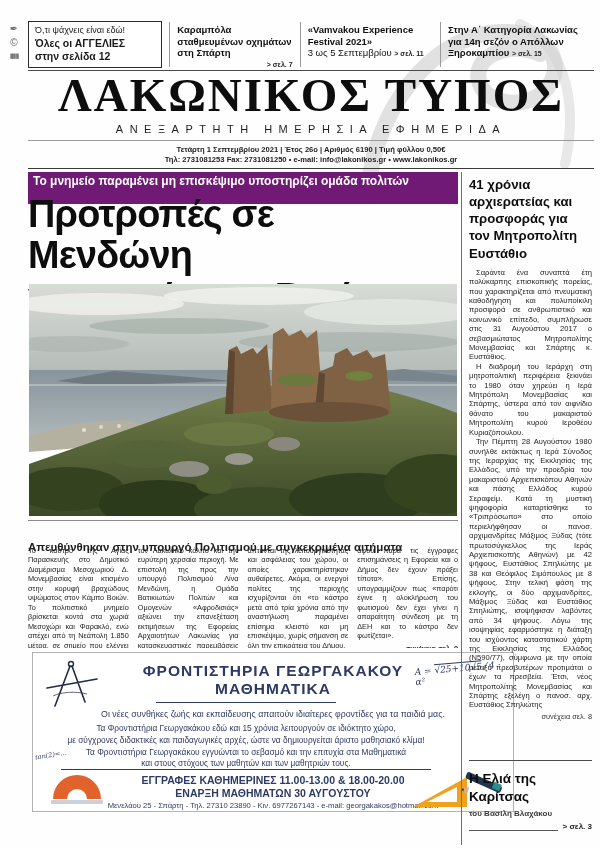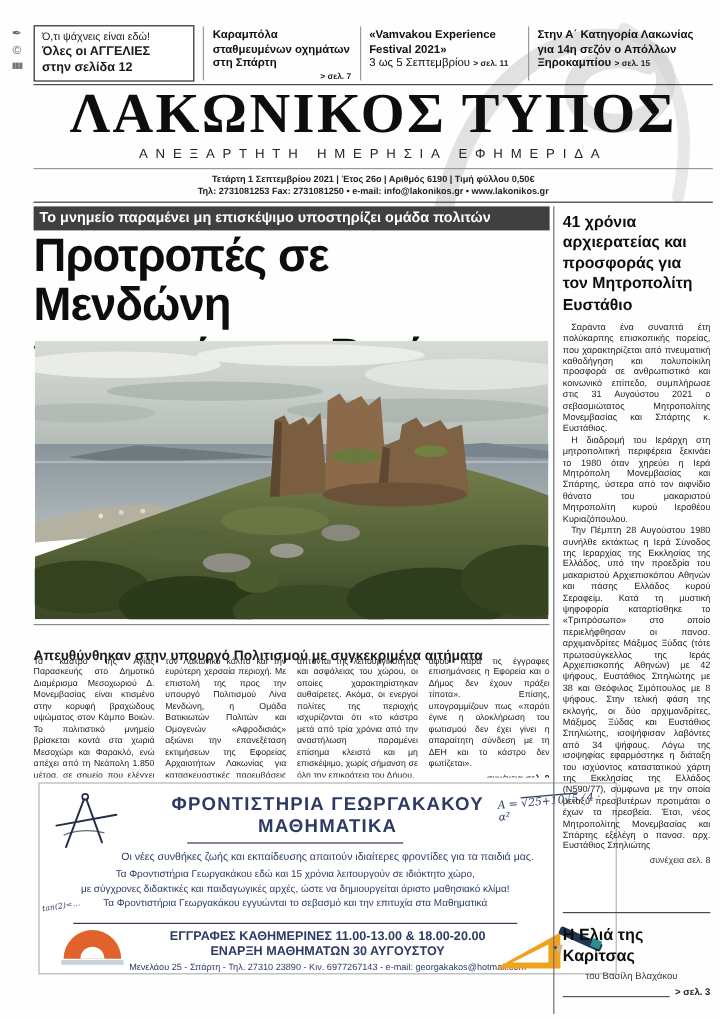--- a/index.html
+++ b/index.html
@@ -27,21 +27,21 @@
   .watermark{z-index:1;pointer-events:none;}
   .masthead{left:28px;top:72px;width:566px;text-align:center;z-index:2;}
   .mh-title{font-family:"Liberation Serif","DejaVu Serif",serif;font-weight:bold;font-size:47px;
             letter-spacing:2px;line-height:1.02;color:#0d0d0d;white-space:nowrap;}
   .mh-sub{font-size:11px;letter-spacing:6.5px;margin-top:3px;color:#1f1f1f;}
   .mh-rule1{height:1px;background:#9a9a9a;margin-top:5px;}
   .mh-date{font-size:7.6px;font-weight:bold;margin-top:4px;color:#222;}
   .mh-contact{font-size:7.6px;font-weight:bold;margin-top:1px;color:#222;}
   .mh-rule2{height:1.5px;background:#3a3a3a;margin-top:4px;}
   
-  .kicker{left:28px;top:172px;width:430px;height:20px;background:#404040;color:#fff;font-weight:bold;
+  .kicker{left:28px;top:172px;width:430px;height:32px;background:#701a75;color:#fff;font-weight:bold;
           font-size:12px;line-height:19px;padding-left:5px;box-sizing:border-box;z-index:2;}
   .headline{left:28px;top:193px;width:432px;font-weight:bold;font-size:39px;line-height:1.06;
             letter-spacing:-0.8px;color:#0d0d0d;z-index:2;transform:scaleX(.97);transform-origin:left top;}
   .photo{left:29px;top:284px;width:428px;height:232px;z-index:2;}
   .photo svg{display:block;width:100%;height:100%;}
   .caption{left:28px;top:520px;width:430px;border-top:1px solid #8a8a8a;padding-top:20px;
            font-size:11.5px;font-weight:bold;color:#1d1d1d;z-index:2;}
   .cols{left:28px;top:546px;width:430px;height:102px;display:flex;gap:9px;overflow:hidden;z-index:2;}
   .col{flex:1;font-size:7.3px;line-height:1.3;text-align:justify;color:#222;}
   .col .cont{display:block;text-align:right;font-weight:bold;font-size:7.2px;margin-top:3px;}
@@ -69,21 +69,21 @@
   .vsep{left:461px;top:172px;width:1px;height:673px;background:#6f6f6f;z-index:2;}
   .rcol{left:469px;top:176px;width:123px;z-index:2;}
   .rtitle{font-size:13.2px;font-weight:bold;line-height:1.3;color:#0d0d0d;}
   .rbody{margin-top:6px;max-height:495px;overflow:hidden;}
   .rbody p{margin:0;font-size:7.6px;line-height:1.24;text-align:justify;color:#222;}
   .rbody p{text-indent:7px;}
   .cont8{text-align:right;font-size:7.4px;color:#333;margin-top:2px;}
   .rteaser{left:469px;top:760px;width:123px;z-index:2;}
   .rrule{height:1px;background:#4a4a4a;margin-bottom:9px;}
   .rt-title{font-size:13.5px;font-weight:bold;line-height:1.3;color:#0d0d0d;}
-  .rauthor{font-size:8px;font-weight:normal;color:#3a3a3a;margin-top:4px;margin-left:19px;}
+  .rauthor{font-size:8px;font-weight:bold;color:#3a3a3a;margin-top:4px;}
   .rpage{display:flex;align-items:flex-end;font-size:8px;font-weight:bold;margin-top:3px;color:#222;}
   .rpage .line{flex:1;border-bottom:1px solid #555;margin-right:4px;height:9px;}
 </style>
 </head>
 <body>
 
 <div id="page">
 
   <svg class="abs watermark" style="right:0;top:14px;width:270px;height:190px;" viewBox="0 0 270 190">
     <path d="M40,160 C55,80 110,20 170,18 C215,16 235,45 220,70 C205,95 160,95 150,70 C140,45 175,25 210,40" fill="none" stroke="#c9c9c9" stroke-width="16" stroke-linecap="round" opacity="0.55"></path>
@@ -210,20 +210,21 @@
     <div class="title2">ΜΑΘΗΜΑΤΙΚΑ</div>
     <div class="formula">
       <span>A = </span><span class="rad">√25+10√5</span><span> ⁄ 4 · α²</span>
     </div>
     <div class="tdiv" style="background:#2d3a64;"></div>
     <div class="intro">Οι νέες συνθήκες ζωής και εκπαίδευσης απαιτούν ιδιαίτερες φροντίδες για τα παιδιά μας.</div>
     <div class="bodytext">
       <div>Τα Φροντιστήρια Γεωργακάκου εδώ και 15 χρόνια λειτουργούν σε ιδιόκτητο χώρο,</div>
       <div>με σύγχρονες διδακτικές και παιδαγωγικές αρχές, ώστε να δημιουργείται άριστο μαθησιακό κλίμα!</div>
       <div>Τα Φροντιστήρια Γεωργακάκου εγγυώνται το σεβασμό και την επιτυχία στα Μαθηματικά</div>
+      <div>και στους στόχους των μαθητών και των μαθητριών τους.</div>
     </div>
     <div class="tanf">tan(2)=…</div>
     <div class="bdiv" style="background:#2d3a64;"></div>
     <div class="hours">ΕΓΓΡΑΦΕΣ ΚΑΘΗΜΕΡΙΝΕΣ 11.00-13.00 &amp; 18.00-20.00</div>
     <div class="start">ΕΝΑΡΞΗ ΜΑΘΗΜΑΤΩΝ 30 ΑΥΓΟΥΣΤΟΥ</div>
     <div class="contact">Μενελάου 25 - Σπάρτη - Τηλ. 27310 23890 - Κιν. 6977267143 - e-mail: georgakakos@hotmail.com</div>
     <svg style="left:16px;top:118px;" width="56" height="36" viewBox="0 0 56 36">
       <path d="M4,28 A24,24 0 0 1 52,28 Z" fill="#e2622b"></path>
       <path d="M18,28 A10,10 0 0 1 38,28 Z" fill="#ffffff"></path>
       <rect x="2" y="29" width="52" height="4" fill="#c9d2da" rx="1"></rect>
@@ -237,21 +238,21 @@
       <rect x="42" y="22" width="8" height="7" transform="rotate(24 46 25)" fill="#2a8f8f"></rect>
       <polygon points="10,28 18,26 16,34" fill="#d7b08a"></polygon>
       <polygon points="10,28 13,27.4 12.4,30.4" fill="#333"></polygon>
     </svg>
   </div>
 
   <div class="abs vsep"></div>
   <div class="abs rcol">
     <div class="rtitle">41 χρόνια αρχιερατείας και προσφοράς για τον Μητροπολίτη Ευστάθιο</div>
     <div class="rbody">
-      <p>Σαράντα ένα συναπτά έτη πολύκαρπης επισκοπικής πορείας, που χαρακτηρίζεται από πνευματική καθοδήγηση και πολυποίκιλη προσφορά σε ανθρωπιστικό και κοινωνικό επίπεδο, συμπλήρωσε στις 31 Αυγούστου 2021 ο σεβασμιώτατος Μητροπολίτης Μονεμβασίας και Σπάρτης κ. Ευστάθιος.</p>
+      <p>Σαράντα ένα συναπτά έτη πολύκαρπης επισκοπικής πορείας, που χαρακτηρίζεται από πνευματική καθοδήγηση και πολυποίκιλη προσφορά σε ανθρωπιστικό και κοινωνικό επίπεδο, συμπλήρωσε στις 31 Αυγούστου 2017 ο σεβασμιώτατος Μητροπολίτης Μονεμβασίας και Σπάρτης κ. Ευστάθιος.</p>
       <p>Η διαδρομή του Ιεράρχη στη μητροπολιτική περιφέρεια ξεκινάει το 1980 όταν χηρεύει η Ιερά Μητρόπολη Μονεμβασίας και Σπάρτης, ύστερα από τον αιφνίδιο θάνατο του μακαριστού Μητροπολίτη κυρού Ιεροθέου Κυριαζόπουλου.</p>
       <p>Την Πέμπτη 28 Αυγούστου 1980 συνήλθε εκτάκτως η Ιερά Σύνοδος της Ιεραρχίας της Εκκλησίας της Ελλάδος, υπό την προεδρία του μακαριστού Αρχιεπισκόπου Αθηνών και πάσης Ελλάδος κυρού Σεραφείμ. Κατά τη μυστική ψηφοφορία καταρτίσθηκε το «Τριπρόσωπο» στο οποίο περιελήφθησαν οι πανοσ. αρχιμανδρίτες Μάξιμος Ξύδας (τότε πρωτοσύγκελλος της Ιεράς Αρχιεπισκοπής Αθηνών) με 42 ψήφους, Ευστάθιος Σπηλιώτης με 38 και Θεόφιλος Σιμόπουλος με 8 ψήφους. Στην τελική φάση της εκλογής, οι δύο αρχιμανδρίτες, Μάξιμος Ξύδας και Ευστάθιος Σπηλιώτης, ισοψήφισαν λαβόντες από 34 ψήφους. Λόγω της ισοψηφίας εφαρμόστηκε η διάταξη του ισχύοντος καταστατικού χάρτη της Εκκλησίας της Ελλάδος (Ν590/77), σύμφωνα με την οποία μεταξύ πρεσβυτέρων προτιμάται ο έχων τα πρεσβεία. Έτσι, νέος Μητροπολίτης Μονεμβασίας και Σπάρτης εξελέγη ο πανοσ. αρχ. Ευστάθιος Σπηλιώτης</p>
     </div>
     <div class="cont8">συνέχεια σελ. 8</div>
   </div>
 
   <div class="abs rteaser">
     <div class="rrule"></div>
     <div class="rt-title">
       <div>Η Ελιά της Καρίτσας</div>

